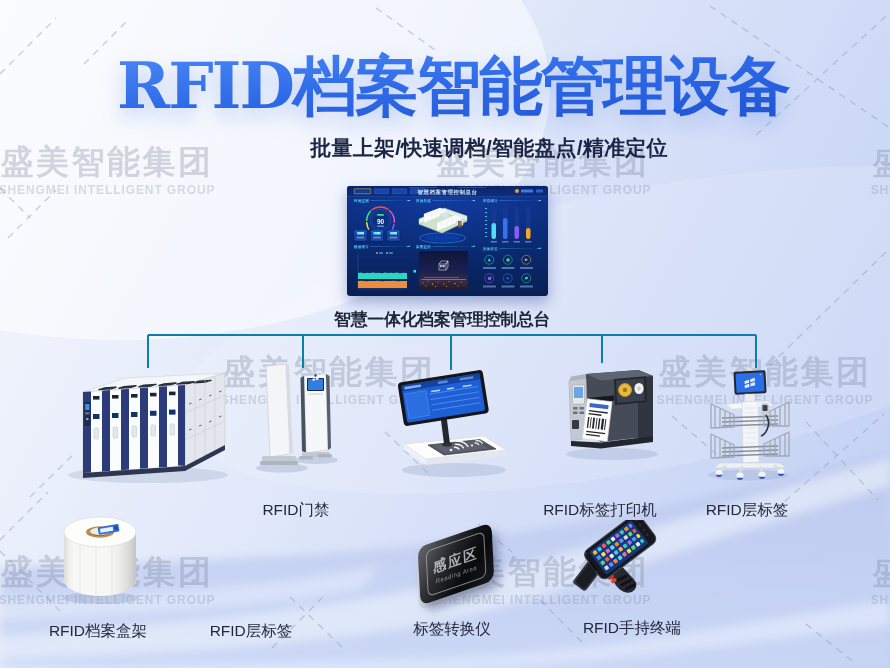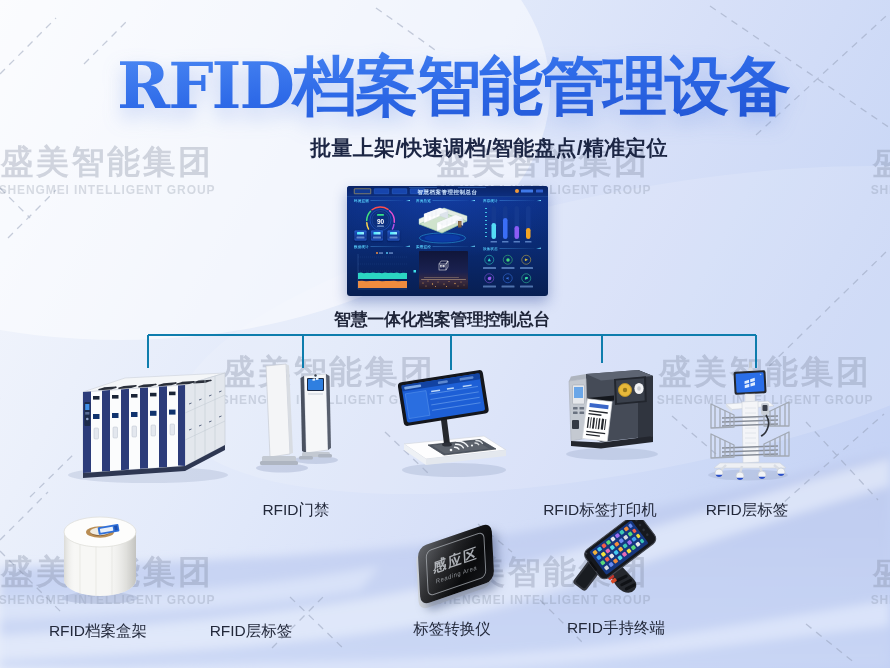--- a/index.html
+++ b/index.html
@@ -773,15 +773,15 @@
   </svg>
 
   <div class="dev-label" style="left:246px;top:484px;width:100px">RFID门禁</div>
   <div class="dev-label" style="left:540px;top:484px;width:120px">RFID标签打印机</div>
   <div class="dev-label" style="left:697px;top:484px;width:100px">RFID层标签</div>
   <div class="dev-label" style="left:38px;top:605px;width:120px">
     <div>RFID档案盒架</div>
   </div>
   <div class="dev-label" style="left:201px;top:605px;width:100px">RFID层标签</div>
   <div class="dev-label" style="left:402px;top:603px;width:100px">标签转换仪</div>
-  <div class="dev-label" style="left:556px;top:602px;width:120px">RFID手持终端</div>
+  <div class="dev-label" style="left:572px;top:602px;width:120px">RFID手持终端</div>
 
 </div>
 
 </body></html>

